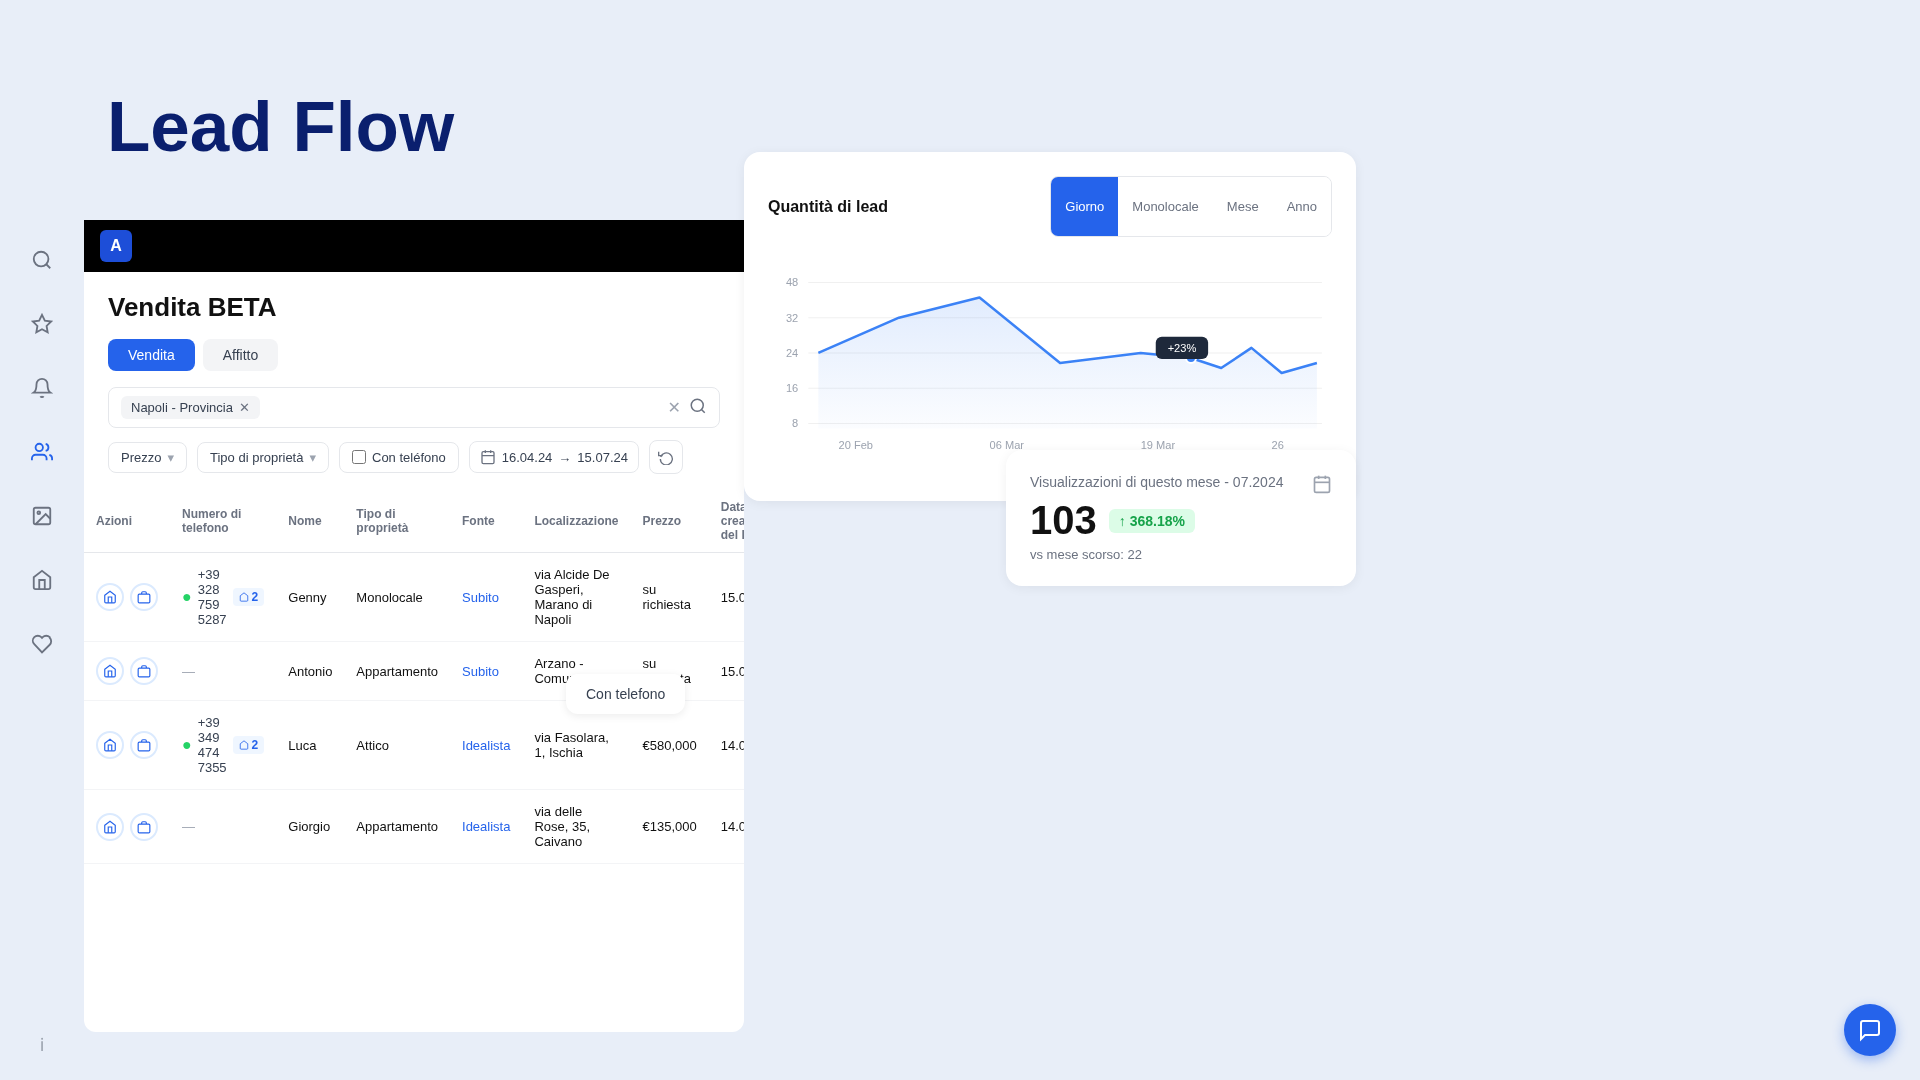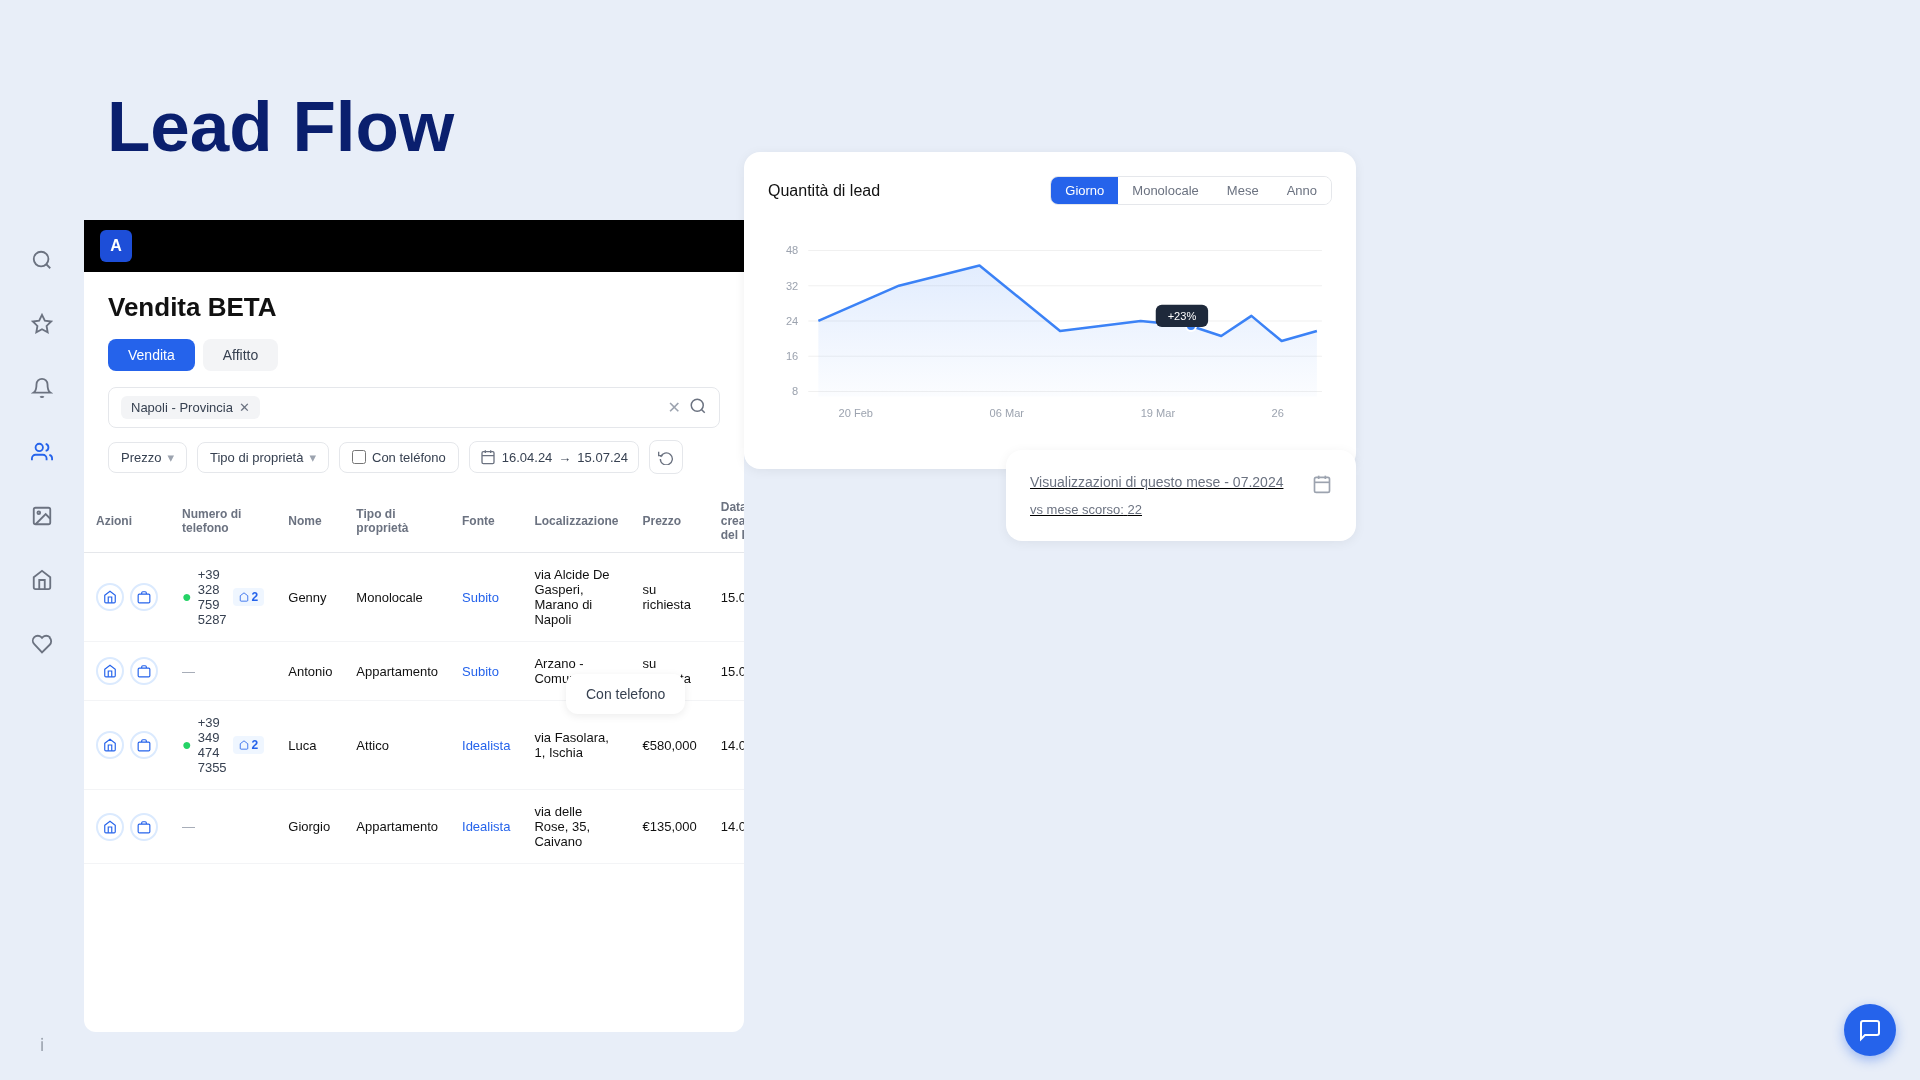--- a/index.html
+++ b/index.html
@@ -336,33 +336,33 @@
 
     .chart-header {
       display: flex;
       align-items: center;
       justify-content: space-between;
       margin-bottom: 16px;
     }
 
     .chart-title {
       font-size: 16px;
-      font-weight: 400;
+      font-weight: 700;
       color: #111;
     }
 
     .time-tabs {
       display: flex;
       border: 1px solid #e5e7eb;
       border-radius: 8px;
       overflow: hidden;
     }
 
     .time-tab {
-      padding: 6px 14px;
+      padding: 22px 14px;
       font-size: 13px;
       cursor: pointer;
       background: white;
       color: #6b7280;
       border: none;
     }
 
     .time-tab.active {
       background: #2563eb;
       color: white;
@@ -377,21 +377,20 @@
     
     .stats-panel {
       position: absolute;
       left: 1006px;
       top: 450px;
       width: 350px;
       background: white;
       border-radius: 16px;
       padding: 24px;
       box-shadow: 0 2px 12px rgba(0,0,0,0.06);
-      text-decoration: underline;
     }
 
     .stats-title {
       font-size: 14px;
       color: #6b7280;
       margin-bottom: 8px;
     }
 
     .stats-number {
       font-size: 40px;
@@ -782,20 +781,24 @@
     <div class="stats-title">Visualizzazioni di questo mese - 07.2024</div>
     <div style="color:#9ca3af;cursor:pointer;">
       <svg width="20" height="20" viewBox="0 0 24 24" fill="none" stroke="currentColor" stroke-width="2">
           <rect x="3" y="4" width="18" height="18" rx="2"></rect>
           <line x1="16" y1="2" x2="16" y2="6"></line>
           <line x1="8" y1="2" x2="8" y2="6"></line>
           <line x1="3" y1="10" x2="21" y2="10"></line>
         </svg>
     </div>
   </div>
+  <div class="stats-number">
+    <span>103</span>
+    <span class="stats-badge">↑ 368.18%</span>
+  </div>
   <div class="stats-compare">
     <span>vs mese scorso:</span>&nbsp;<span>22</span>
   </div>
 </div>
 
 <div class="con-telefono-box">Con telefono</div>
 
 <div class="chat-btn">
   <svg width="24" height="24" viewBox="0 0 24 24" fill="none" stroke="white" stroke-width="2">
       <path d="M21 15a2 2 0 0 1-2 2H7l-4 4V5a2 2 0 0 1 2-2h14a2 2 0 0 1 2 2z"></path>

